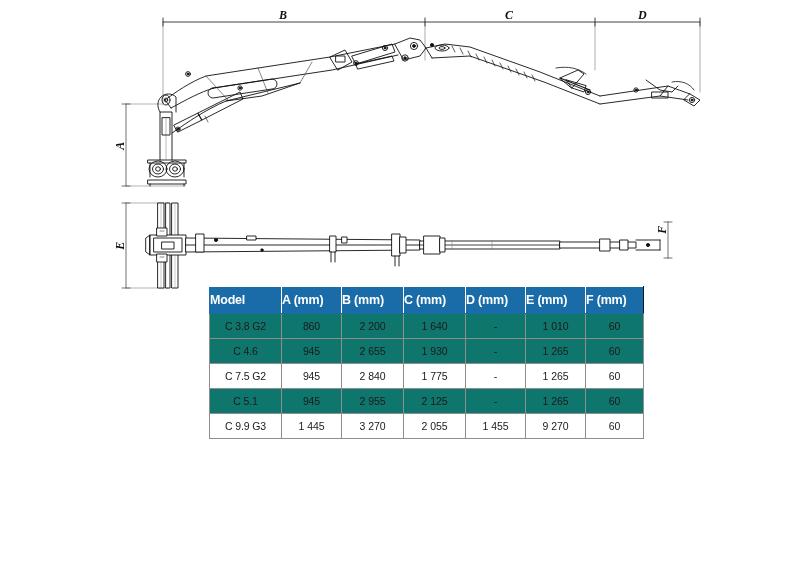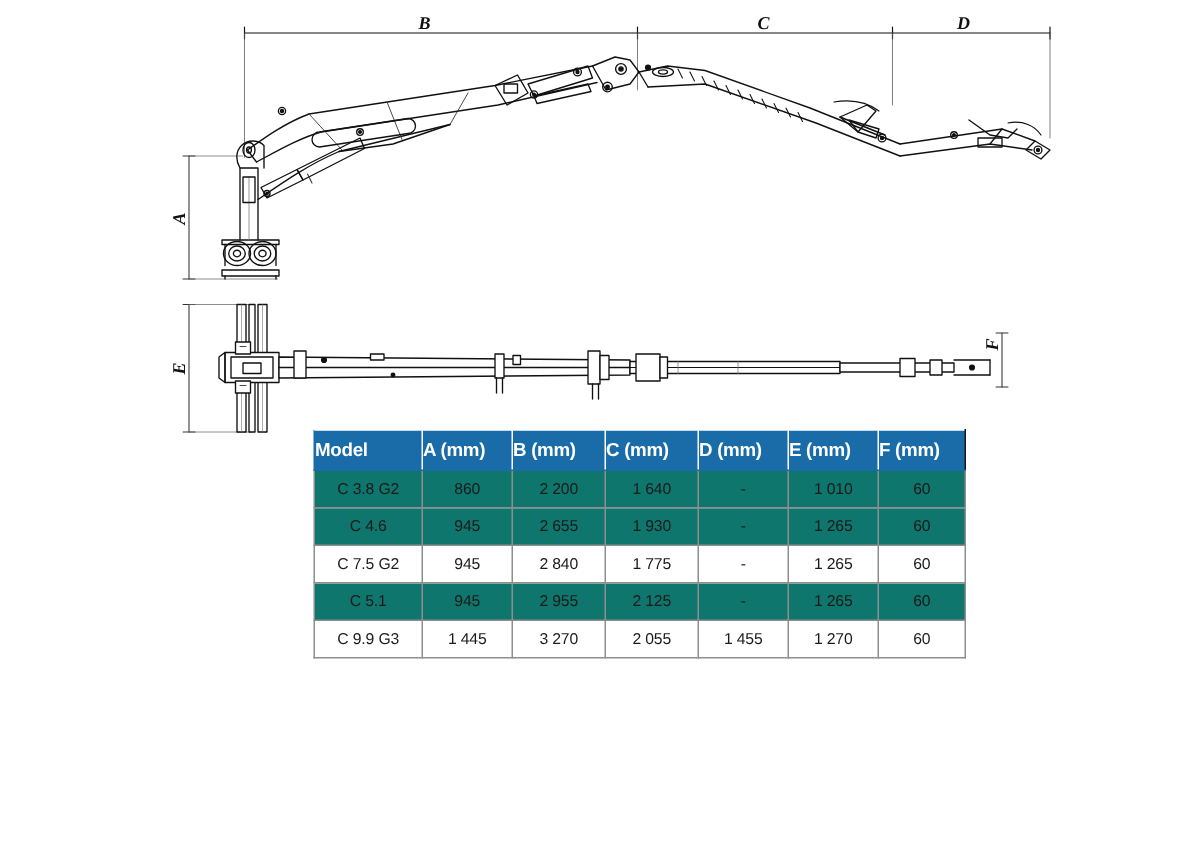--- a/index.html
+++ b/index.html
@@ -364,20 +364,20 @@
             <td>-</td>
             <td>1 265</td>
             <td>60</td>
           </tr>
           <tr>
             <td>C 9.9 G3</td>
             <td>1 445</td>
             <td>3 270</td>
             <td>2 055</td>
             <td>1 455</td>
-            <td>1 270</td>
+            <td>9 270</td>
             <td>60</td>
           </tr>
         </tbody>
     </table>
   </div>
 
 </div>
 
 </body></html>

